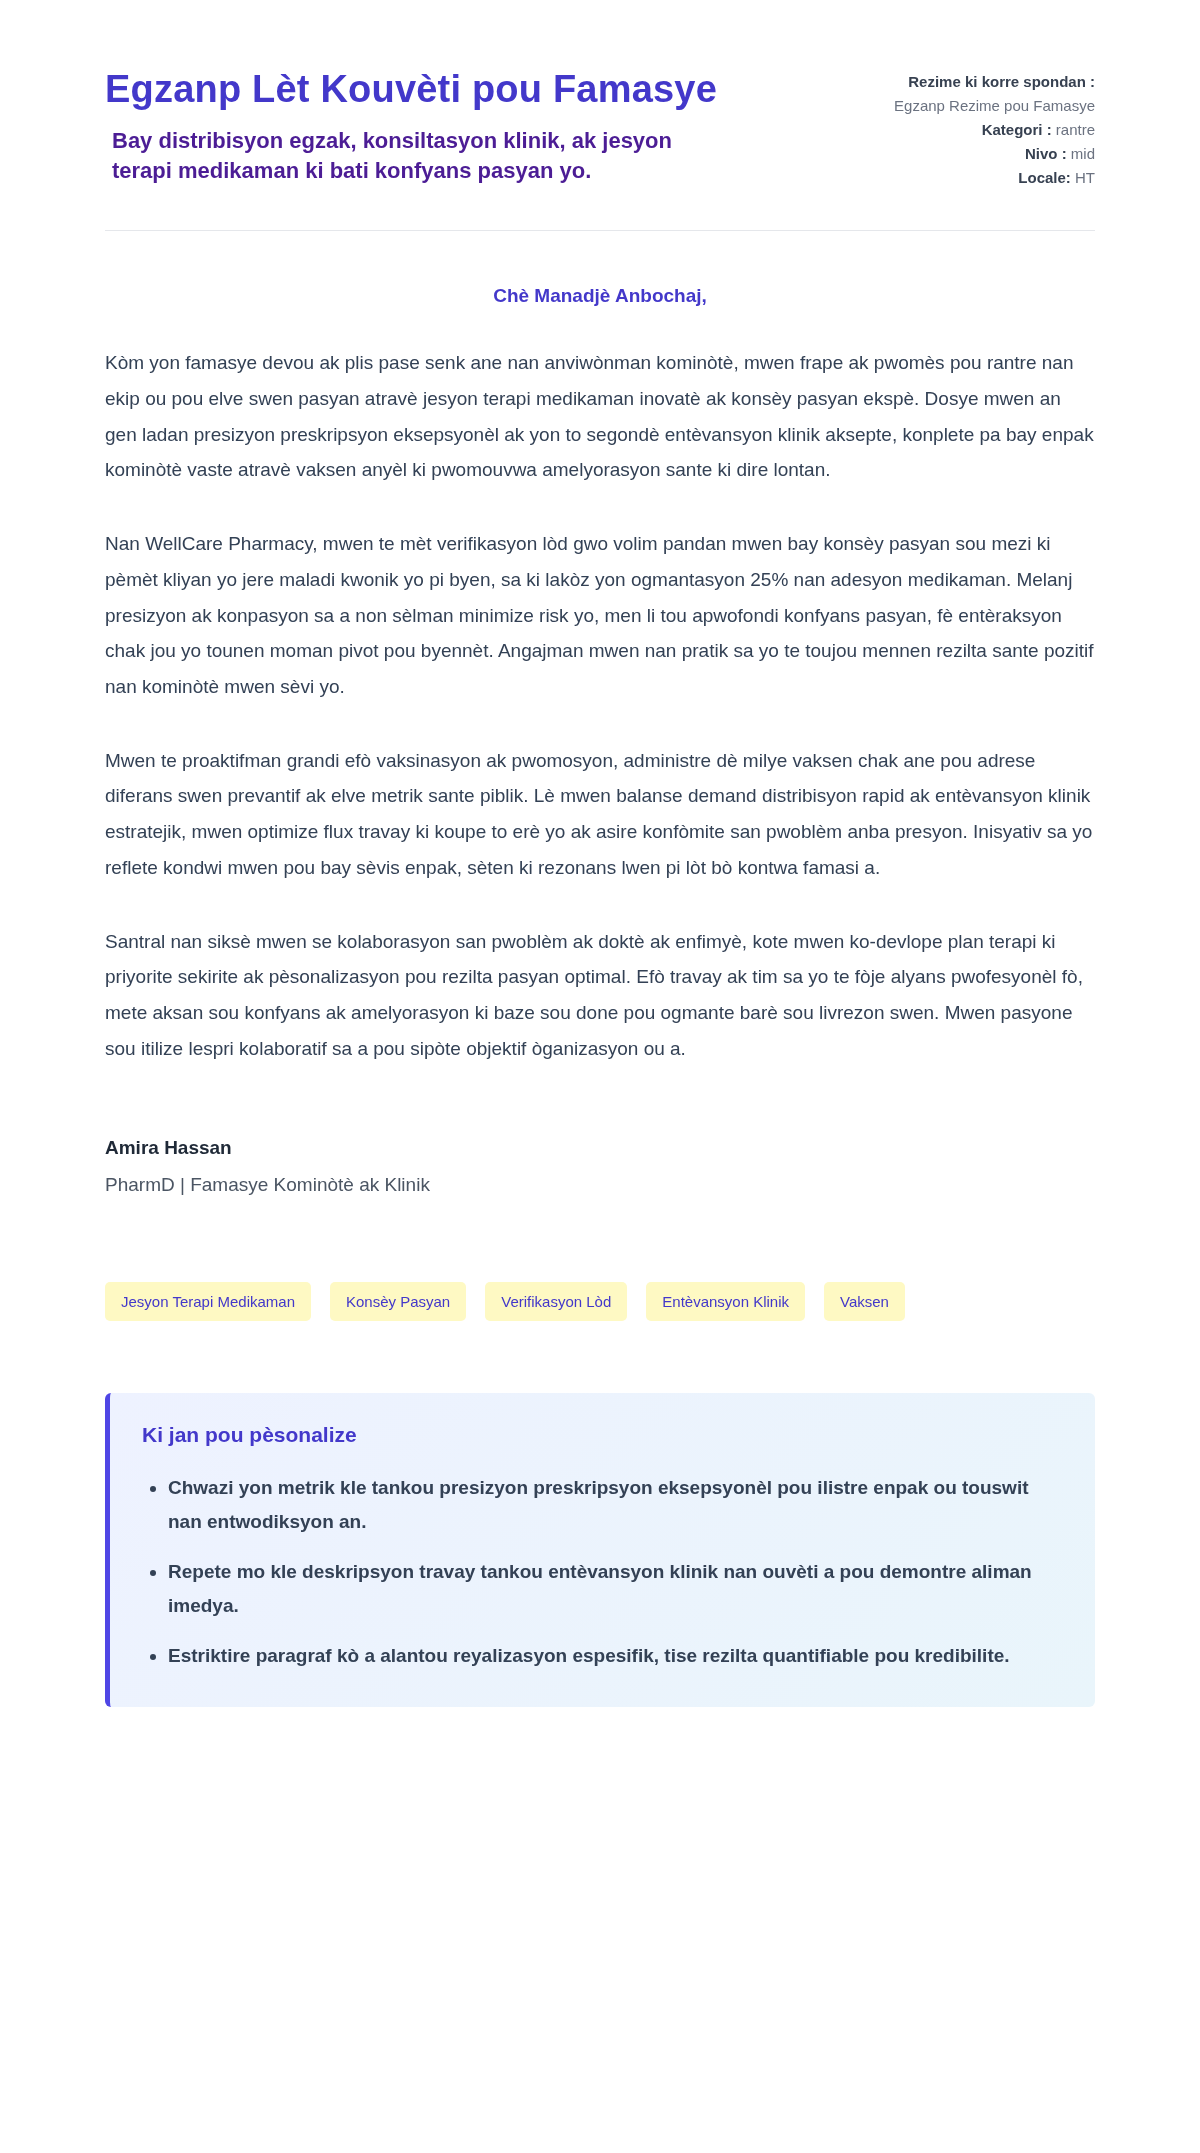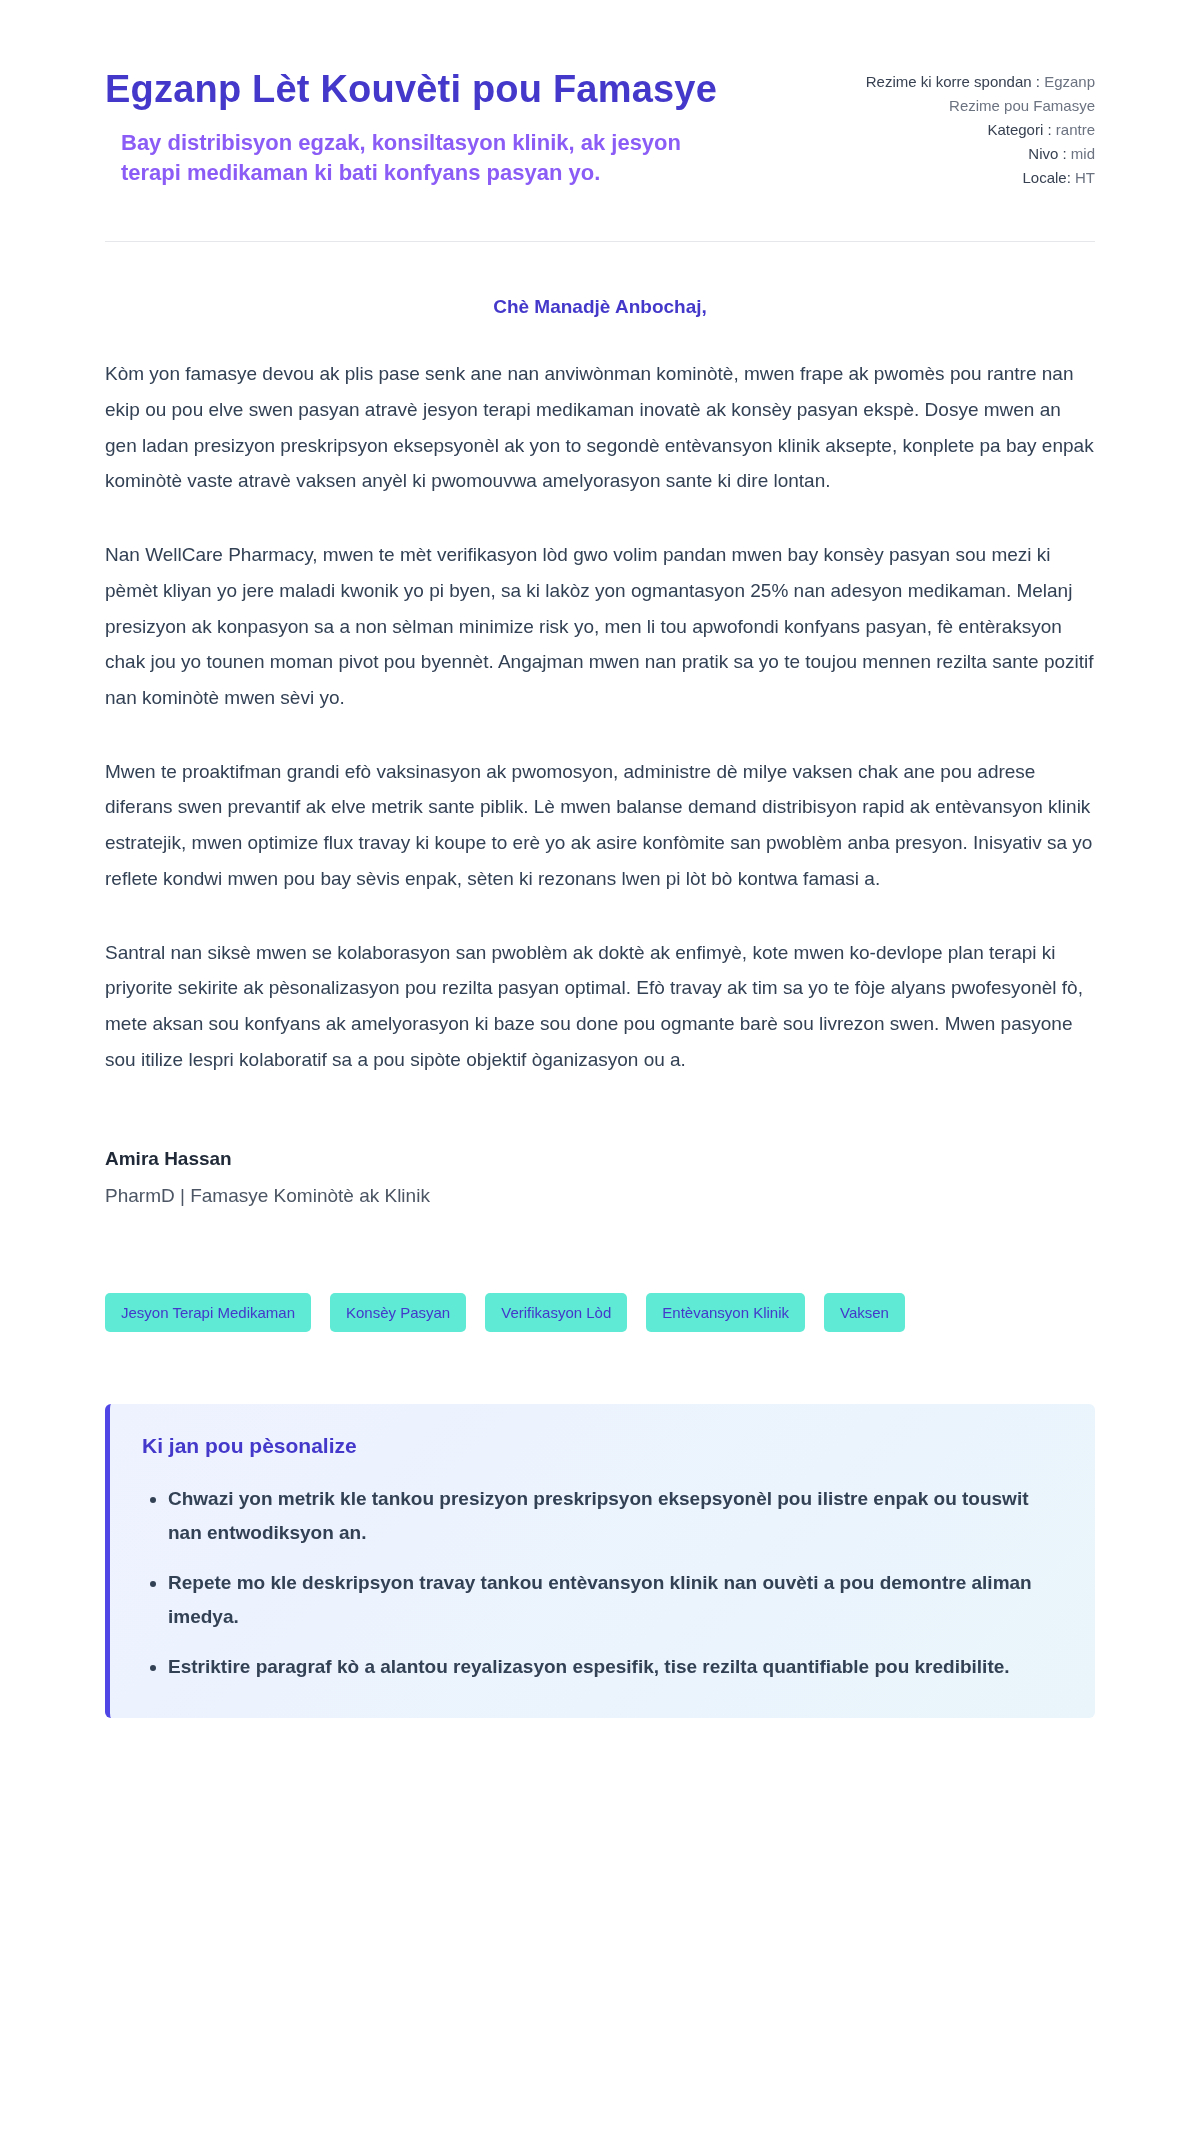--- a/index.html
+++ b/index.html
@@ -25,38 +25,38 @@
   .header-left { flex: 1 1 auto; max-width: 630px; }
   h1.title {
     margin: 0 0 14px;
     font-size: 38px;
     line-height: 1.22;
     font-weight: 700;
     color: #4338ca;
     letter-spacing: 0.2px;
   }
   .subtitle {
-    margin: 16px;
+    margin: 7px;
     font-size: 22px;
     line-height: 1.34;
     font-weight: 700;
-    color: #8b5cf6;
+    color: #4c1d95;
     max-width: 600px;
   }
   .meta {
     width: 236px;
     flex: 0 0 auto;
     text-align: right;
     font-size: 15px;
     line-height: 1.6;
     color: #6b7280;
     padding-top: 4px;
   }
   .meta-row { margin: 0; }
-  .meta-row b { color: #374151; font-weight: 400; }
+  .meta-row b { color: #374151; font-weight: 700; }
 
   .divider {
     border: none;
     border-top: 1px solid #e5e7eb;
     margin: 38px 0 0;
   }
 
   
   .greeting {
     margin: 54px 0 0;
@@ -85,21 +85,21 @@
 
   
   .tags {
     margin-top: 86px;
     display: flex;
     flex-wrap: wrap;
     gap: 19px;
   }
   .tag {
     display: inline-block;
-    background: #5eead4;
+    background: #fef9c3;
     color: #4338ca;
     font-size: 15px;
     line-height: 1;
     padding: 12px 16px;
     border-radius: 5px;
     white-space: nowrap;
   }
 
   
   .tips {

